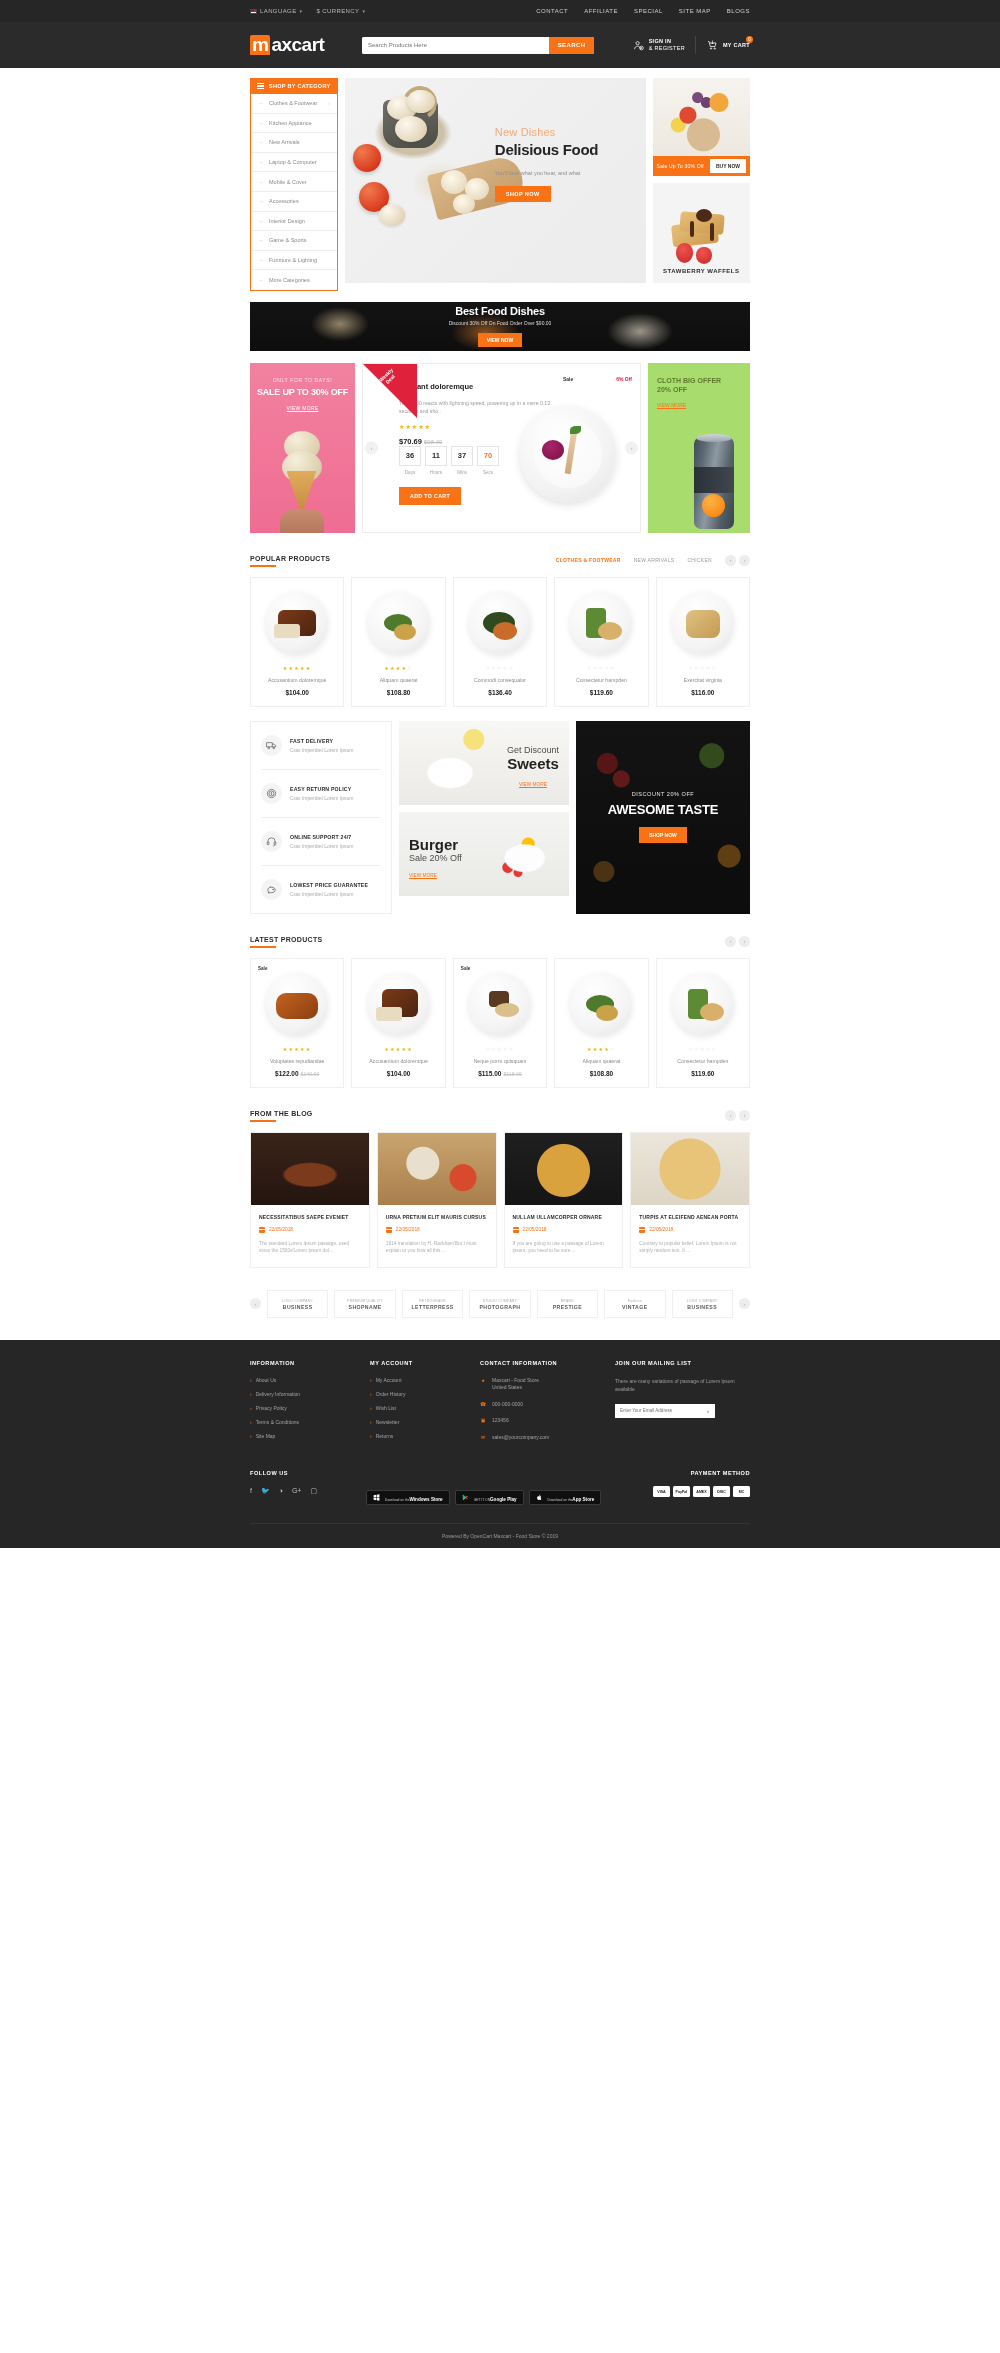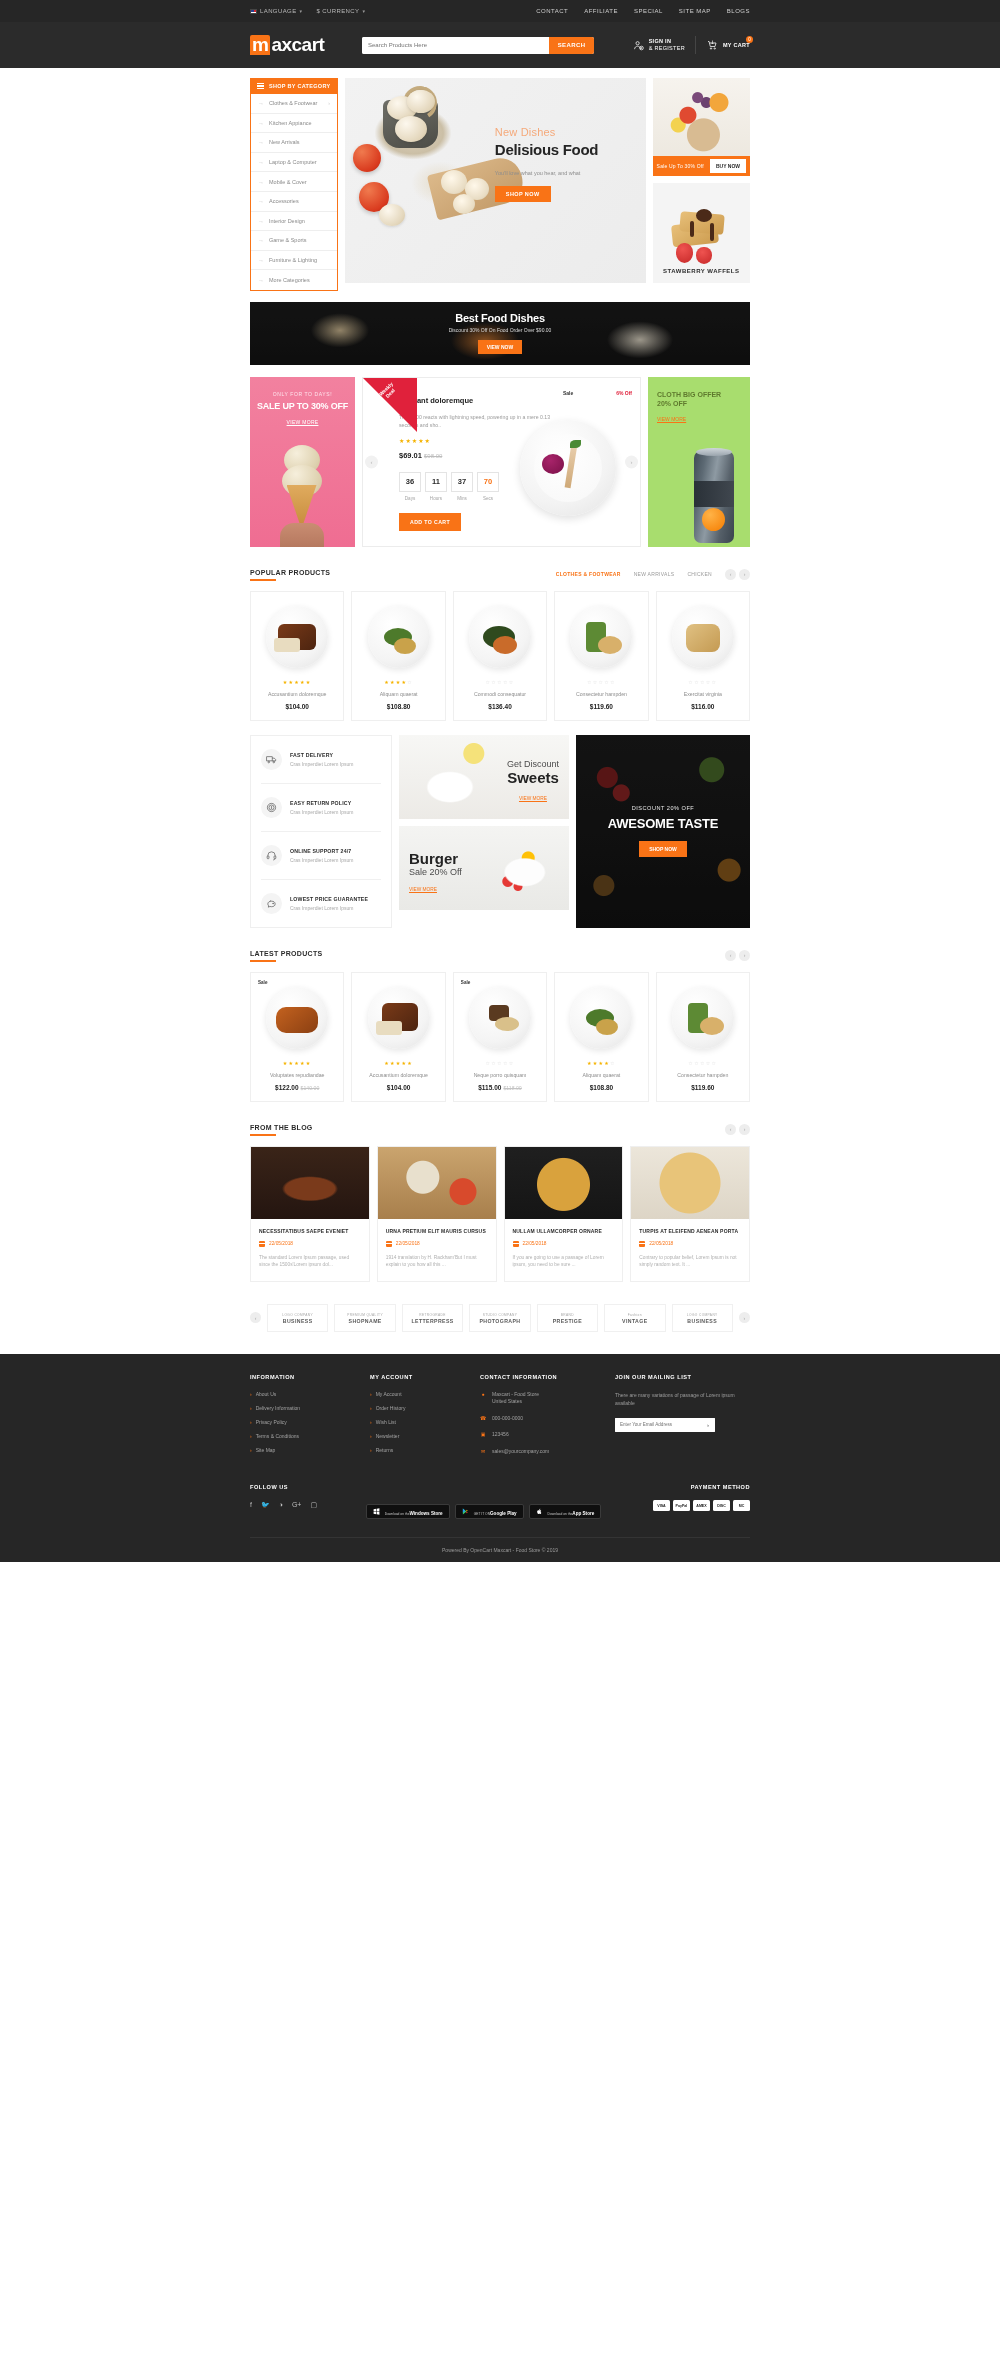--- a/index.html
+++ b/index.html
@@ -100,21 +100,21 @@
   .side-1-bar .lbl { color: #fff; font-size: 5px; letter-spacing: .2px; }
   .side-1-bar .buy { background: #fff; color: #2b2b2b; font-size: 5px; font-weight: bold; padding: 4px 6px; border: 0; cursor: pointer; font-family: "Liberation Sans", sans-serif; }
   .side-2 { height: 100px; background: #f4f4f4; display: flex; flex-direction: column; align-items: center; justify-content: flex-end; padding-bottom: 9px; }
   .waffle-art { position: relative; width: 70px; height: 62px; margin-bottom: 3px; }
   .waffle { position: absolute; background: linear-gradient(150deg,#e8c07a,#cb9a4d); border-radius: 4px; }
   .choc { position: absolute; background: #4b2a18; border-radius: 50%; }
   .straw { position: absolute; border-radius: 48% 48% 52% 52%; background: radial-gradient(circle at 40% 30%, #ef5350, #c62828); }
   .side-2-lbl { font-size: 6px; font-weight: bold; letter-spacing: .5px; color: #2b2b2b; }
 
   
-  .wide-banner { height: 63px; margin-top: 11px; position: relative; overflow: hidden; background: #191919; display: flex; align-items: center; justify-content: center; }
+  .wide-banner { height: 49px; margin-top: 11px; position: relative; overflow: hidden; background: #191919; display: flex; align-items: center; justify-content: center; }
   .wb-bg { position: absolute; inset: 0; background:
      radial-gradient(ellipse 50px 28px at 78% 60%, #e8e0ce 0%, rgba(0,0,0,0) 66%),
      radial-gradient(ellipse 44px 26px at 18% 45%, #d8c39a 0%, rgba(0,0,0,0) 66%),
      radial-gradient(ellipse 55px 30px at 47% 62%, #c9752f 0%, rgba(0,0,0,0) 62%),
      linear-gradient(#1d1d1d,#151515); }
   .wb-veil { position: absolute; inset: 0; background: rgba(0,0,0,.33); }
   .wb-inner { position: relative; text-align: center; }
   .wb-title { color: #fff; font-size: 11px; font-weight: bold; letter-spacing: -.2px; }
   .wb-sub { color: #dcdcdc; font-size: 5px; margin-top: 3px; }
   .wb-btn { background: #f97316; color: #fff; border: 0; font-size: 5px; font-weight: bold; padding: 4px 9px; margin-top: 7px; cursor: pointer; font-family: "Liberation Sans", sans-serif; }
@@ -134,21 +134,21 @@
   .deal-center { flex: 1; border: 1px solid #ececec; background: #fff; position: relative; height: 170px; overflow: hidden; }
   .ribbon { position: absolute; left: 0; top: 0; width: 54px; height: 54px; overflow: hidden; }
   .ribbon::before { content: ""; position: absolute; left: 0; top: 0; border-width: 27px; border-style: solid; border-color: #e0213b #e0213b transparent transparent; }
   .ribbon .rt { position: absolute; left: 2px; top: 7px; width: 46px; color: #fff; font-size: 5px; font-weight: bold; transform: rotate(-45deg); line-height: 6px; text-align: center; }
   .deal-body { padding: 18px 0 0 36px; width: 190px; }
   .deal-title { font-size: 7.5px; font-weight: bold; color: #222; }
   .deal-desc { font-size: 5.2px; color: #9b9b9b; line-height: 8px; margin-top: 8px; width: 160px; }
   .stars { margin-top: 8px; font-size: 6px; letter-spacing: 1px; color: #f5b301; }
   .deal-price { margin-top: 7px; font-size: 7.5px; font-weight: bold; color: #222; }
   .deal-price s { color: #bdbdbd; font-size: 6px; font-weight: normal; margin-left: 2px; }
-  .countdown { display: flex; gap: 4px; margin-top: 12px; }
+  .countdown { display: flex; gap: 4px; }
   .cd-box { width: 22px; text-align: center; }
   .cd-num { border: 1px solid #e4e4e4; height: 20px; display: flex; align-items: center; justify-content: center; font-size: 7.5px; font-weight: bold; color: #2b2b2b; }
   .cd-num.hl { color: #f97316; }
   .cd-lbl { font-size: 4.6px; color: #a5a5a5; margin-top: 4px; }
   .atc { margin-top: 12px; background: #f97316; color: #fff; border: 0; font-size: 5.2px; font-weight: bold; padding: 6px 11px; letter-spacing: .4px; cursor: pointer; font-family: "Liberation Sans", sans-serif; }
   .deal-meta { position: absolute; top: 12px; right: 0; left: 200px; display: flex; justify-content: space-between; padding-right: 8px; }
   .deal-meta .sale { font-size: 5px; font-weight: bold; color: #333; }
   .deal-meta .off { font-size: 5px; font-weight: bold; color: #e0213b; }
   .deal-photo { position: absolute; right: 24px; top: 42px; width: 96px; height: 96px; border-radius: 50%; background: radial-gradient(circle at 38% 30%, #ffffff, #f3f3f3 60%, #e3e3e3); box-shadow: 0 3px 9px rgba(0,0,0,.12); }
   .dp-inner { position: absolute; inset: 14px; border-radius: 50%; background: radial-gradient(circle at 42% 34%, #fff, #f7f7f7); }
@@ -509,21 +509,21 @@
         <div class="rt"><span>Weekly</span><br><span>Deal</span></div>
       </div>
       <div class="deal-meta">
         <span class="sale">Sale</span>
         <span class="off">6% Off</span>
       </div>
       <div class="deal-body">
         <div class="deal-title">Laudant doloremque</div>
         <div class="deal-desc">The D300 reacts with lightning speed, powering up in a mere 0.13 seconds and sho..</div>
         <div class="stars">★★★★★</div>
-        <div class="deal-price"><span>$69.01</span><s>$98.00</s></div>
+        <div class="deal-price"><span>$70.69</span><s>$98.00</s></div>
         <div class="countdown">
           <div class="cd-box">
             <div class="cd-num">36</div>
             <div class="cd-lbl">Days</div>
           </div>
           <div class="cd-box">
             <div class="cd-num">11</div>
             <div class="cd-lbl">Hours</div>
           </div>
           <div class="cd-box">

